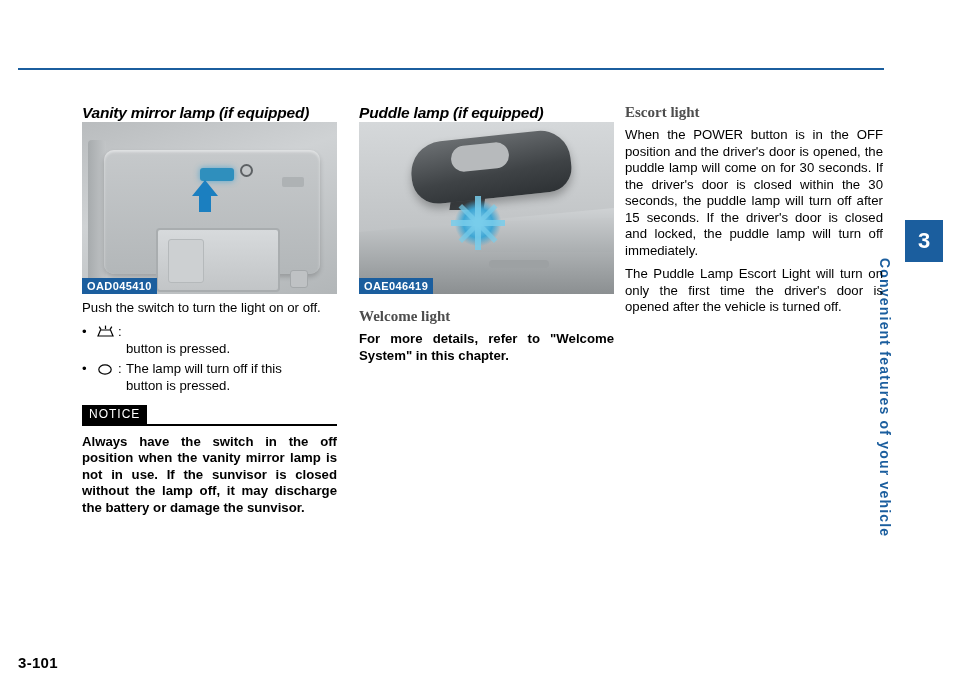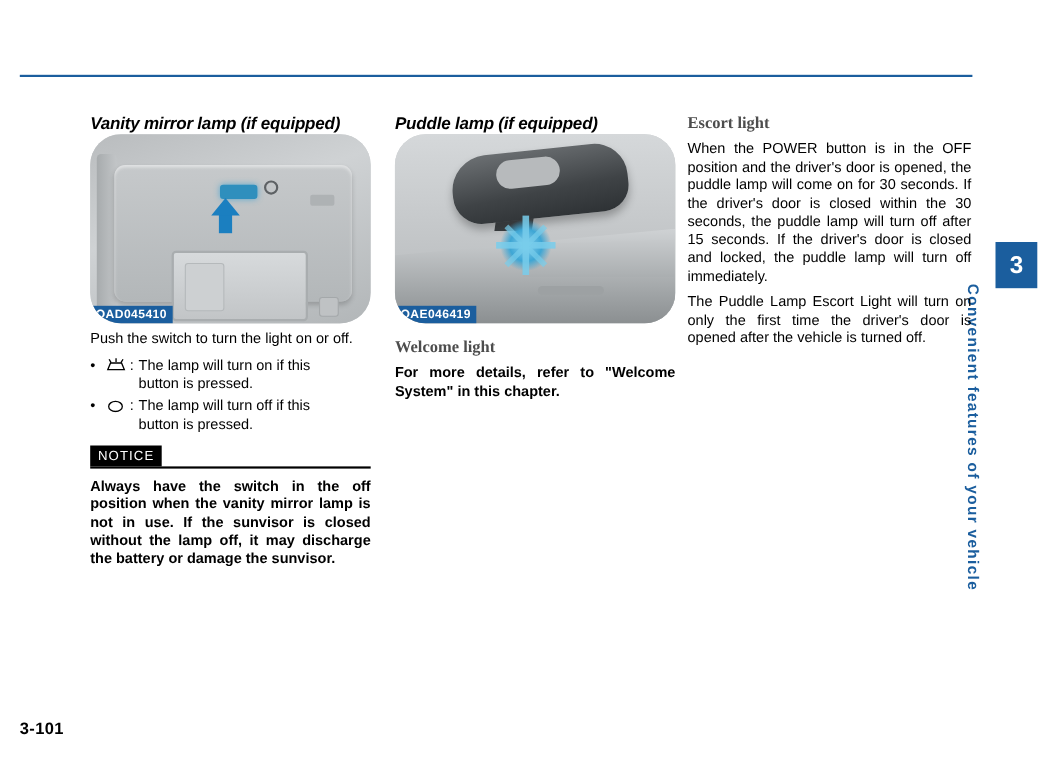--- a/index.html
+++ b/index.html
@@ -107,21 +107,20 @@
   }
 
   
   .figure {
     position: relative;
     width: 255px;
     height: 172px;
     background: #c9ccce;
     overflow: hidden;
     margin-bottom: 6px;
-    border-radius: 28px;
   }
   .fig-code {
     position: absolute;
     left: 0;
     bottom: 0;
     background: #1b5e9e;
     color: #fff;
     font-size: 11px;
     font-weight: bold;
     padding: 2px 5px 2px 5px;
@@ -403,21 +402,20 @@
     <span class="bullet-dot">•</span>
     <span class="bullet-icon">
       <svg width="19" height="13" viewBox="0 0 19 13">
         <path d="M2 11 H17 L14.5 5 H4.5 Z" fill="none" stroke="#000" stroke-width="1.2"></path>
         <line x1="9.5" y1="4" x2="9.5" y2="0.6" stroke="#000" stroke-width="1.2"></line>
         <line x1="5" y1="4.6" x2="3.2" y2="1.6" stroke="#000" stroke-width="1.2"></line>
         <line x1="14" y1="4.6" x2="15.8" y2="1.6" stroke="#000" stroke-width="1.2"></line>
       </svg>
     </span>
     <span class="bullet-colon">:</span>
-    <span class="bullet-text">The lamp will turn on if this</span>
   </div>
   <div class="bullet-cont">button is pressed.</div>
 
   <div class="bullet-row" style="margin-top:3px;">
     <span class="bullet-dot">•</span>
     <span class="bullet-icon">
       <svg width="16" height="13" viewBox="0 0 16 13">
         <ellipse cx="8" cy="7.5" rx="6.2" ry="4.6" fill="none" stroke="#000" stroke-width="1.2"></ellipse>
       </svg>
     </span>

